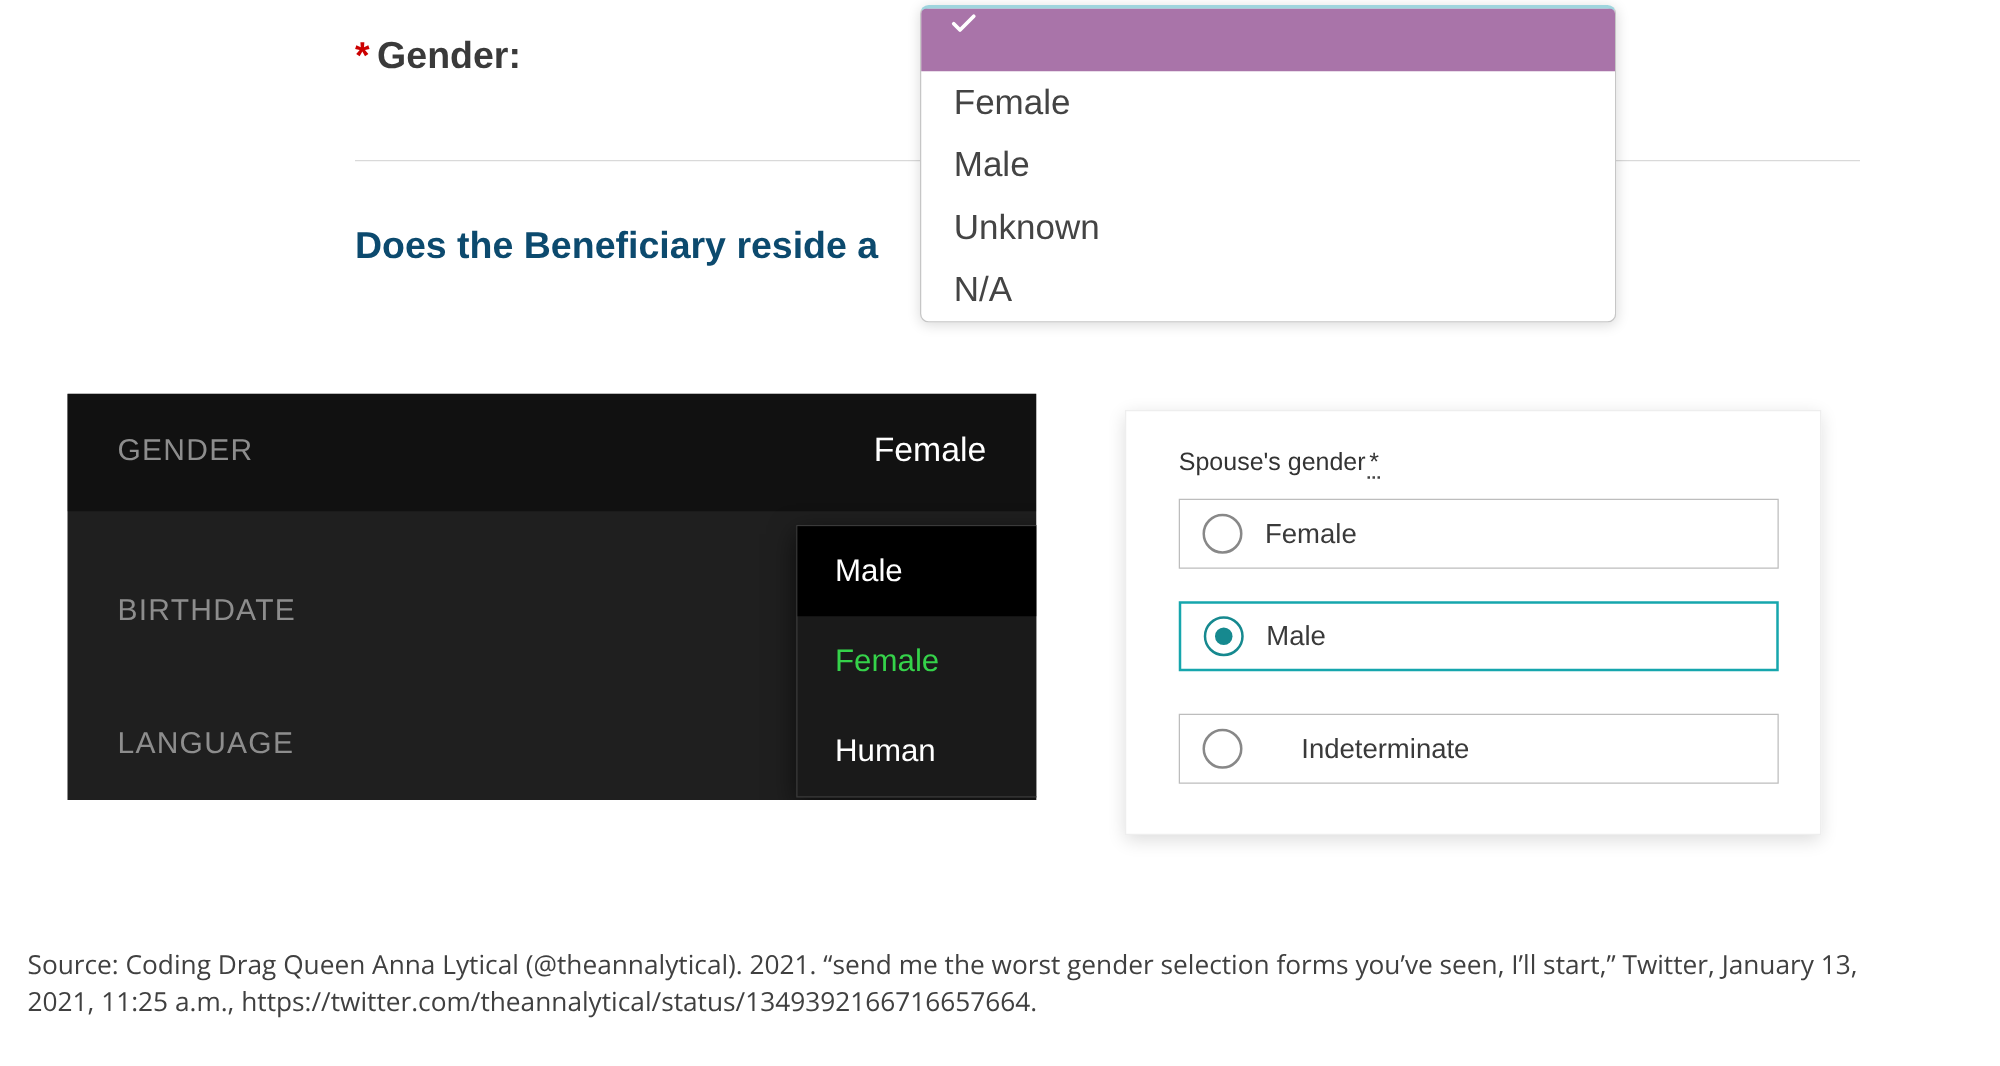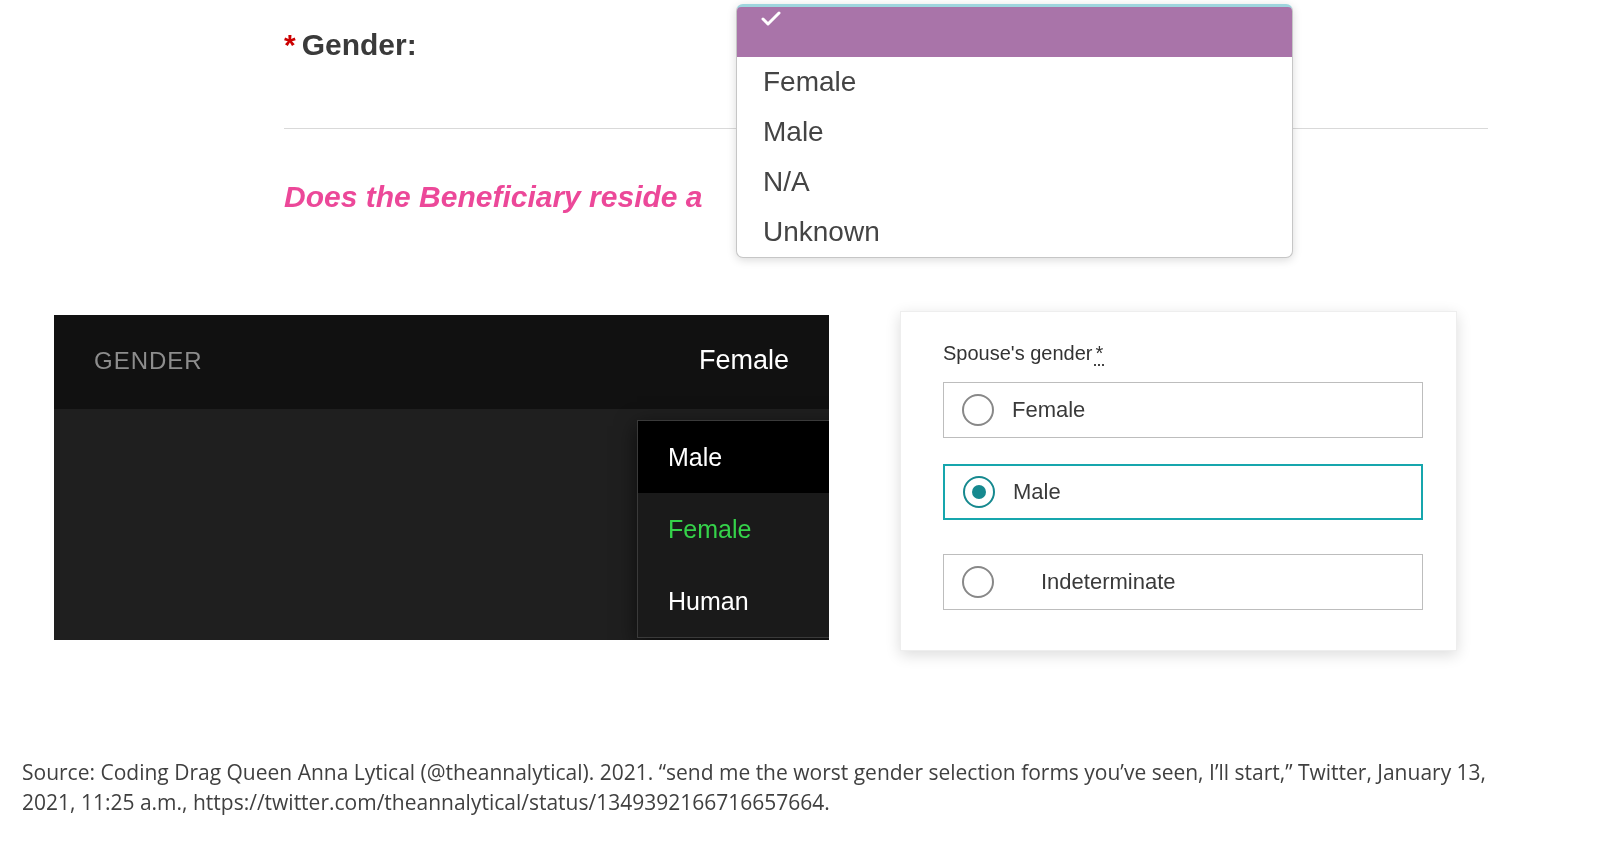--- a/index.html
+++ b/index.html
@@ -4,21 +4,21 @@
 <style>
   
   html,body{margin:0;padding:0;background:#fff;font-family:"Helvetica Neue",Arial,sans-serif;color:#222;}
   .stage{position:relative;width:1600px;height:853px;}
 
   
   .p1{position:absolute;left:54px;top:0;width:1434px;height:308px;overflow:hidden;}
   .p1-label{position:absolute;left:230px;top:28px;font-size:30px;font-weight:700;color:#3a3a3a;}
   .p1-label .req{color:#cc0000;font-weight:700;margin-right:6px;}
   .p1-rule{position:absolute;left:230px;right:0;top:128px;height:0;border-top:1px solid #d9d9d9;}
-  .p1-q{position:absolute;left:230px;top:180px;font-size:30px;font-weight:700;color:#ec4899;white-space:nowrap;font-style:italic;}
+  .p1-q{position:absolute;left:230px;top:180px;font-size:30px;font-weight:700;color:#0c4a6e;white-space:nowrap;}
   .p1-cp{position:absolute;left:230px;top:266px;font-size:30px;font-weight:700;color:#3b3b3b;white-space:nowrap;}
   .p1-cp .req{color:#cc0000;margin-right:6px;}
   
   .dd{position:absolute;left:682px;top:4px;width:555px;border:1px solid #c6c6c6;border-top:3px solid #9fd5de;border-radius:7px;background:#fff;box-shadow:0 2px 10px rgba(0,0,0,.15);}
   .dd-row{height:50px;line-height:50px;padding-left:26px;font-size:28px;color:#444;}
   .dd-row.firstsel{background:#a974a9;color:#fff;position:relative;border-top-left-radius:4px;border-top-right-radius:4px;padding-left:22px;}
   .dd-row.firstsel svg{display:block;}
 
   
   .p2{position:absolute;left:54px;top:315px;width:775px;height:325px;background:#1f1f1f;overflow:hidden;text-decoration:underline;}
@@ -28,21 +28,21 @@
   .p2-r3{top:234px;}
   .p2-lbl{position:absolute;left:40px;top:32px;font-size:24px;letter-spacing:1px;color:#8d8d8d;}
   .p2-val{position:absolute;right:40px;top:30px;font-size:27px;color:#fff;}
   
   .flyout{position:absolute;left:583px;top:105px;width:215px;background:#1a1a1a;border:1px solid #3a3a3a;box-shadow:0 6px 20px rgba(0,0,0,.6);}
   .flyout .fi{height:72px;line-height:72px;padding-left:30px;font-size:25px;color:#fff;}
   .flyout .fi.sel{color:#35d24a;}
   .flyout .fi.hl{background:#000;}
 
   
-  .p3{position:absolute;left:900px;top:311px;width:555px;height:338px;background:#fff;border:1px solid #eee;box-shadow:0 4px 14px rgba(0,0,0,.14);}
+  .p3{position:absolute;left:900px;top:328px;width:555px;height:338px;background:#fff;border:1px solid #eee;box-shadow:0 4px 14px rgba(0,0,0,.14);}
   .p3-title{position:absolute;left:42px;top:30px;font-size:20px;color:#333;}
   .p3-title .ast{border-bottom:2px dotted #444;margin-left:2px;padding:0 1px;}
   .opt{position:absolute;left:42px;width:480px;height:56px;border:1px solid #bdbdbd;display:flex;align-items:center;padding-left:18px;box-sizing:border-box;}
   .opt1{top:70px;}
   .opt2{top:152px;border:2px solid #16a6ad;}
   .opt3{top:242px;gap:29px;}
   .radio{width:28px;height:28px;border:2px solid #888;border-radius:50%;margin-right:18px;display:flex;align-items:center;justify-content:center;flex:none;}
   .opt2 .radio{border-color:#16898f;}
   .radio .dot{width:14px;height:14px;border-radius:50%;background:#16898f;}
   .optlabel{font-size:22px;color:#3a3a3a;}
@@ -66,29 +66,37 @@
       <div class="dd-row firstsel">
         <span>
           <svg width="24" height="24" viewBox="0 0 24 24">
               <path d="M4 12l5 5L20 6" stroke="#fff" stroke-width="3" fill="none" stroke-linecap="round" stroke-linejoin="round"></path>
             </svg>
         </span>
         <span></span>
       </div>
       <div class="dd-row"><span>Female</span></div>
       <div class="dd-row"><span>Male</span></div>
+      <div class="dd-row"><span>Unknown</span></div>
       <div class="dd-row"><span>N/A</span></div>
-      <div class="dd-row"><span>Unknown</span></div>
     </div>
   </div>
 
   <div class="p2">
     <div class="p2-row p2-r1">
       <span class="p2-lbl">GENDER</span>
       <span class="p2-val">Female</span>
+    </div>
+    <div class="p2-row p2-r2">
+      <span class="p2-lbl">BIRTHDATE</span>
+      <span class="p2-val"></span>
+    </div>
+    <div class="p2-row p2-r3">
+      <span class="p2-lbl">LANGUAGE</span>
+      <span class="p2-val"></span>
     </div>
     <div class="flyout">
       <div class="fi hl"><span>Male</span></div>
       <div class="fi sel"><span>Female</span></div>
       <div class="fi"><span>Human</span></div>
     </div>
   </div>
 
   <div class="p3">
     <div class="p3-title">

